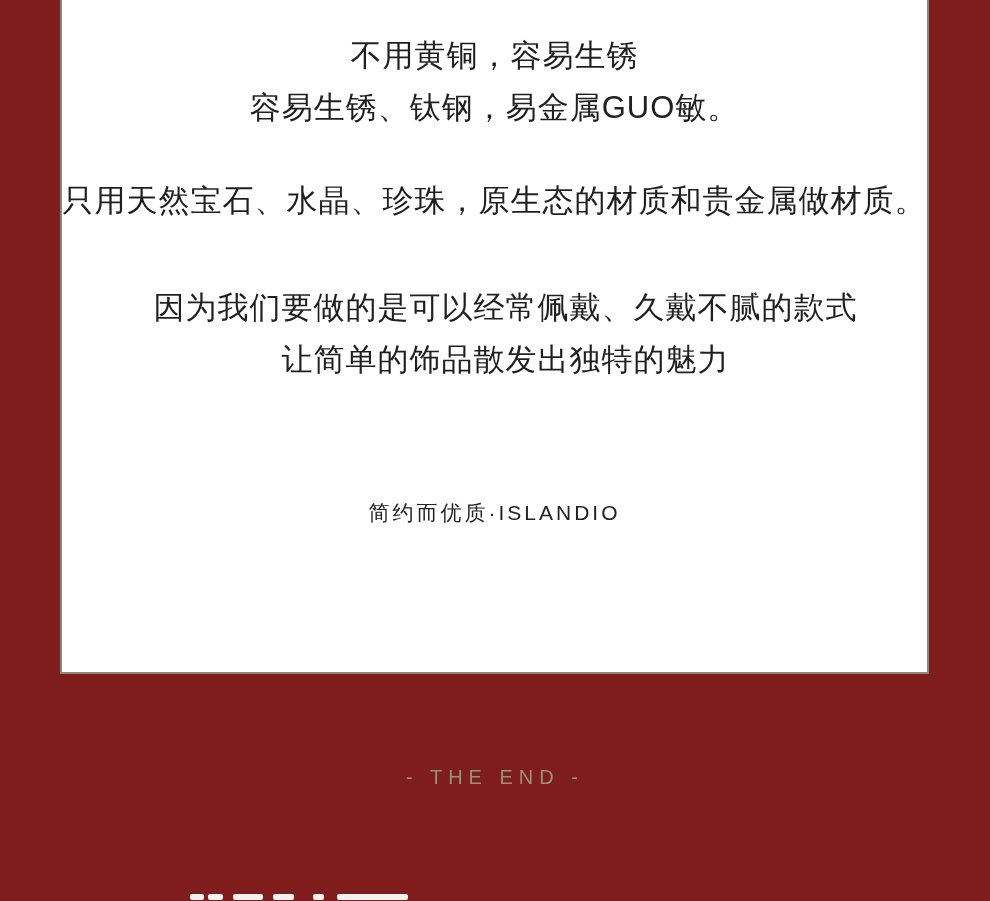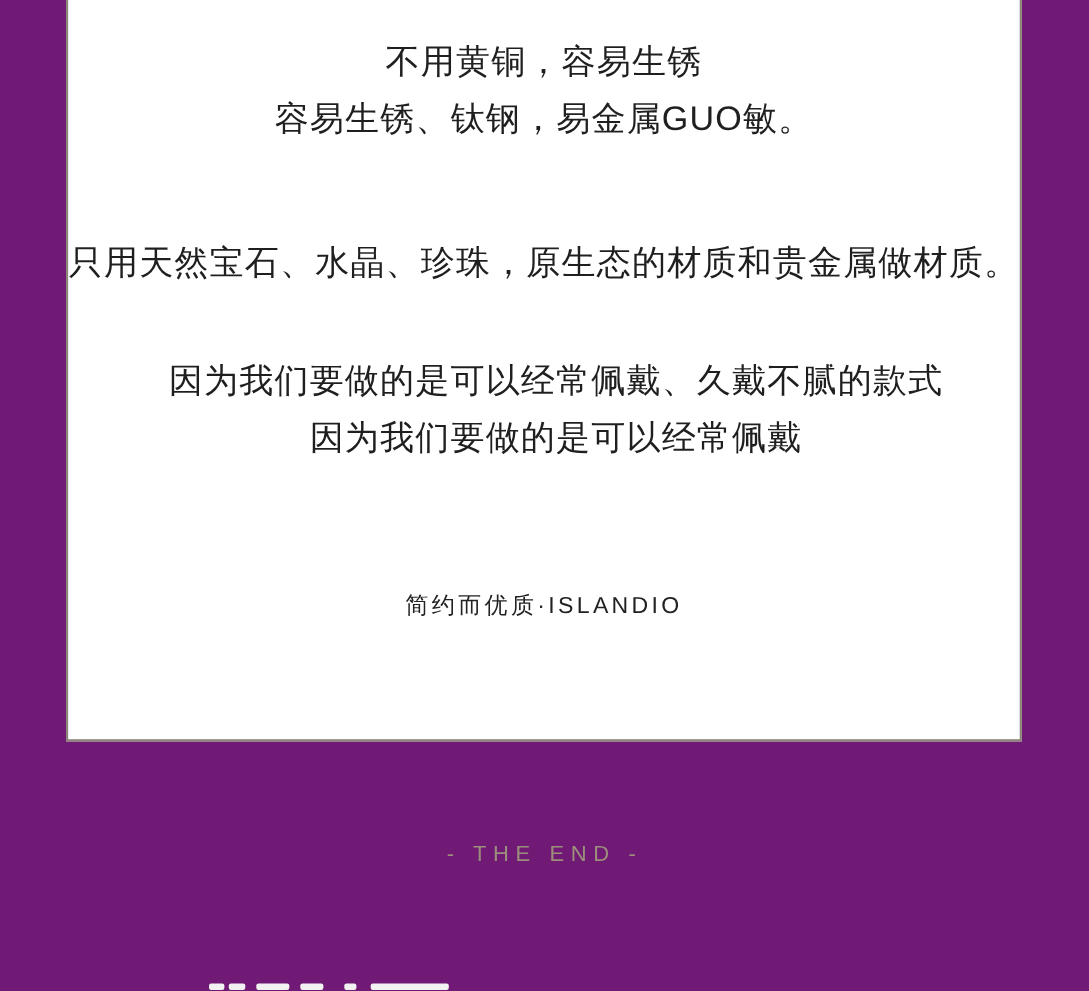--- a/index.html
+++ b/index.html
@@ -7,42 +7,42 @@
     width: 990px;
     height: 901px;
     background: #ffffff;
     overflow: hidden;
     font-family: "Liberation Sans", "DejaVu Sans", sans-serif;
   }
   .stage {
     position: relative;
     width: 990px;
     height: 901px;
-    background: #701a75;
+    background: #7f1d1d;
   }
   
   .frame-box {
     position: absolute;
     left: 60px;
     top: -14px;
     width: 869px;
     height: 688px;   
     border: 2px solid #8b8678;
     background: #ffffff;
   }
   .text-content {
     padding-top: 42px;
     text-align: center;
     color: #1f1f1f;
     font-size: 31px;
     letter-spacing: 1px;
     font-weight: 400;
   }
   .para { line-height: 52px; }
-  .para-2 { margin-top: 79px; }
+  .para-2 { margin-top: 41px; }
   .para-3 { margin-top: 55px; margin-left: 22px; }
   .line { display: block; white-space: nowrap; }
   .brand-line {
     margin-top: 101px;
     line-height: 52px;
     font-size: 21px;
     letter-spacing: 3px;
     color: #222222;
     white-space: nowrap;
   }
@@ -92,21 +92,21 @@
         <span class="line">不用黄铜，容易生锈</span>
         <span class="line">容易生锈、钛钢，易金属GUO敏。</span>
       </div>
 
       <div class="para para-2">
         <span class="line">只用天然宝石、水晶、珍珠，原生态的材质和贵金属做材质。</span>
       </div>
 
       <div class="para para-3">
         <span class="line">因为我们要做的是可以经常佩戴、久戴不腻的款式</span>
-        <span class="line">因为我们要做的是可以经常佩戴</span>
+        <span class="line">让简单的饰品散发出独特的魅力</span>
       </div>
 
       <div class="brand-line">简约而优质·ISLANDIO</div>
 
     </div>
   </div>
 
   <div class="end-marker">- THE END -</div>
 
   <div class="cutoff-remnant">

